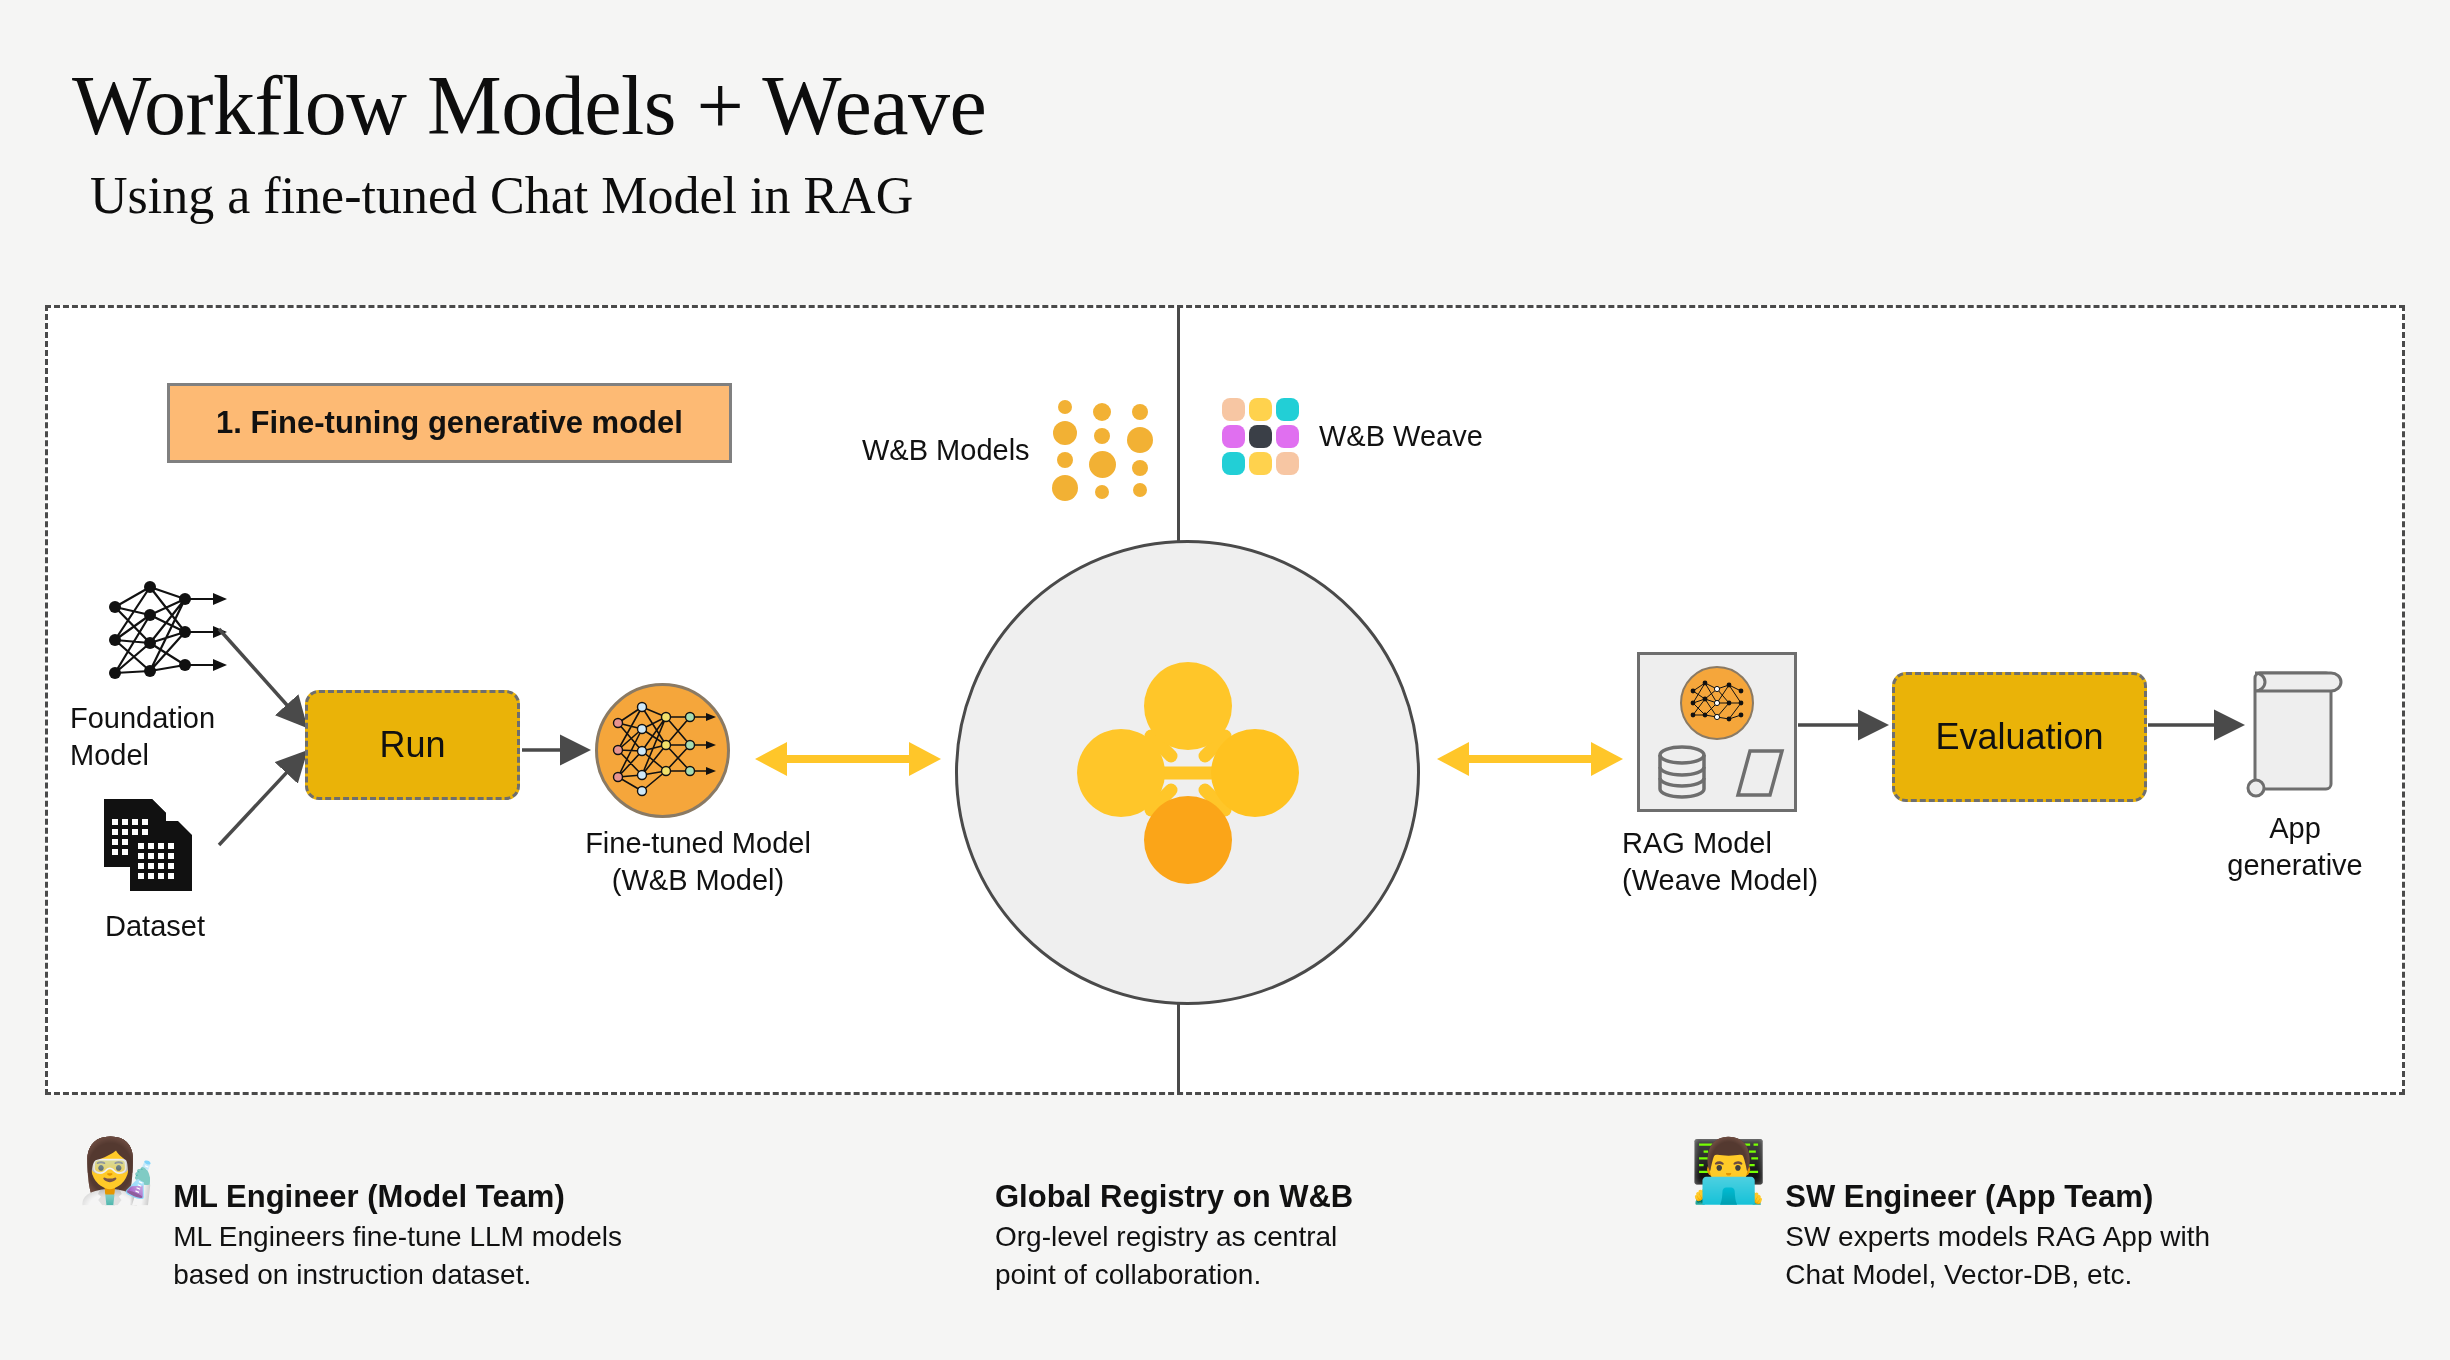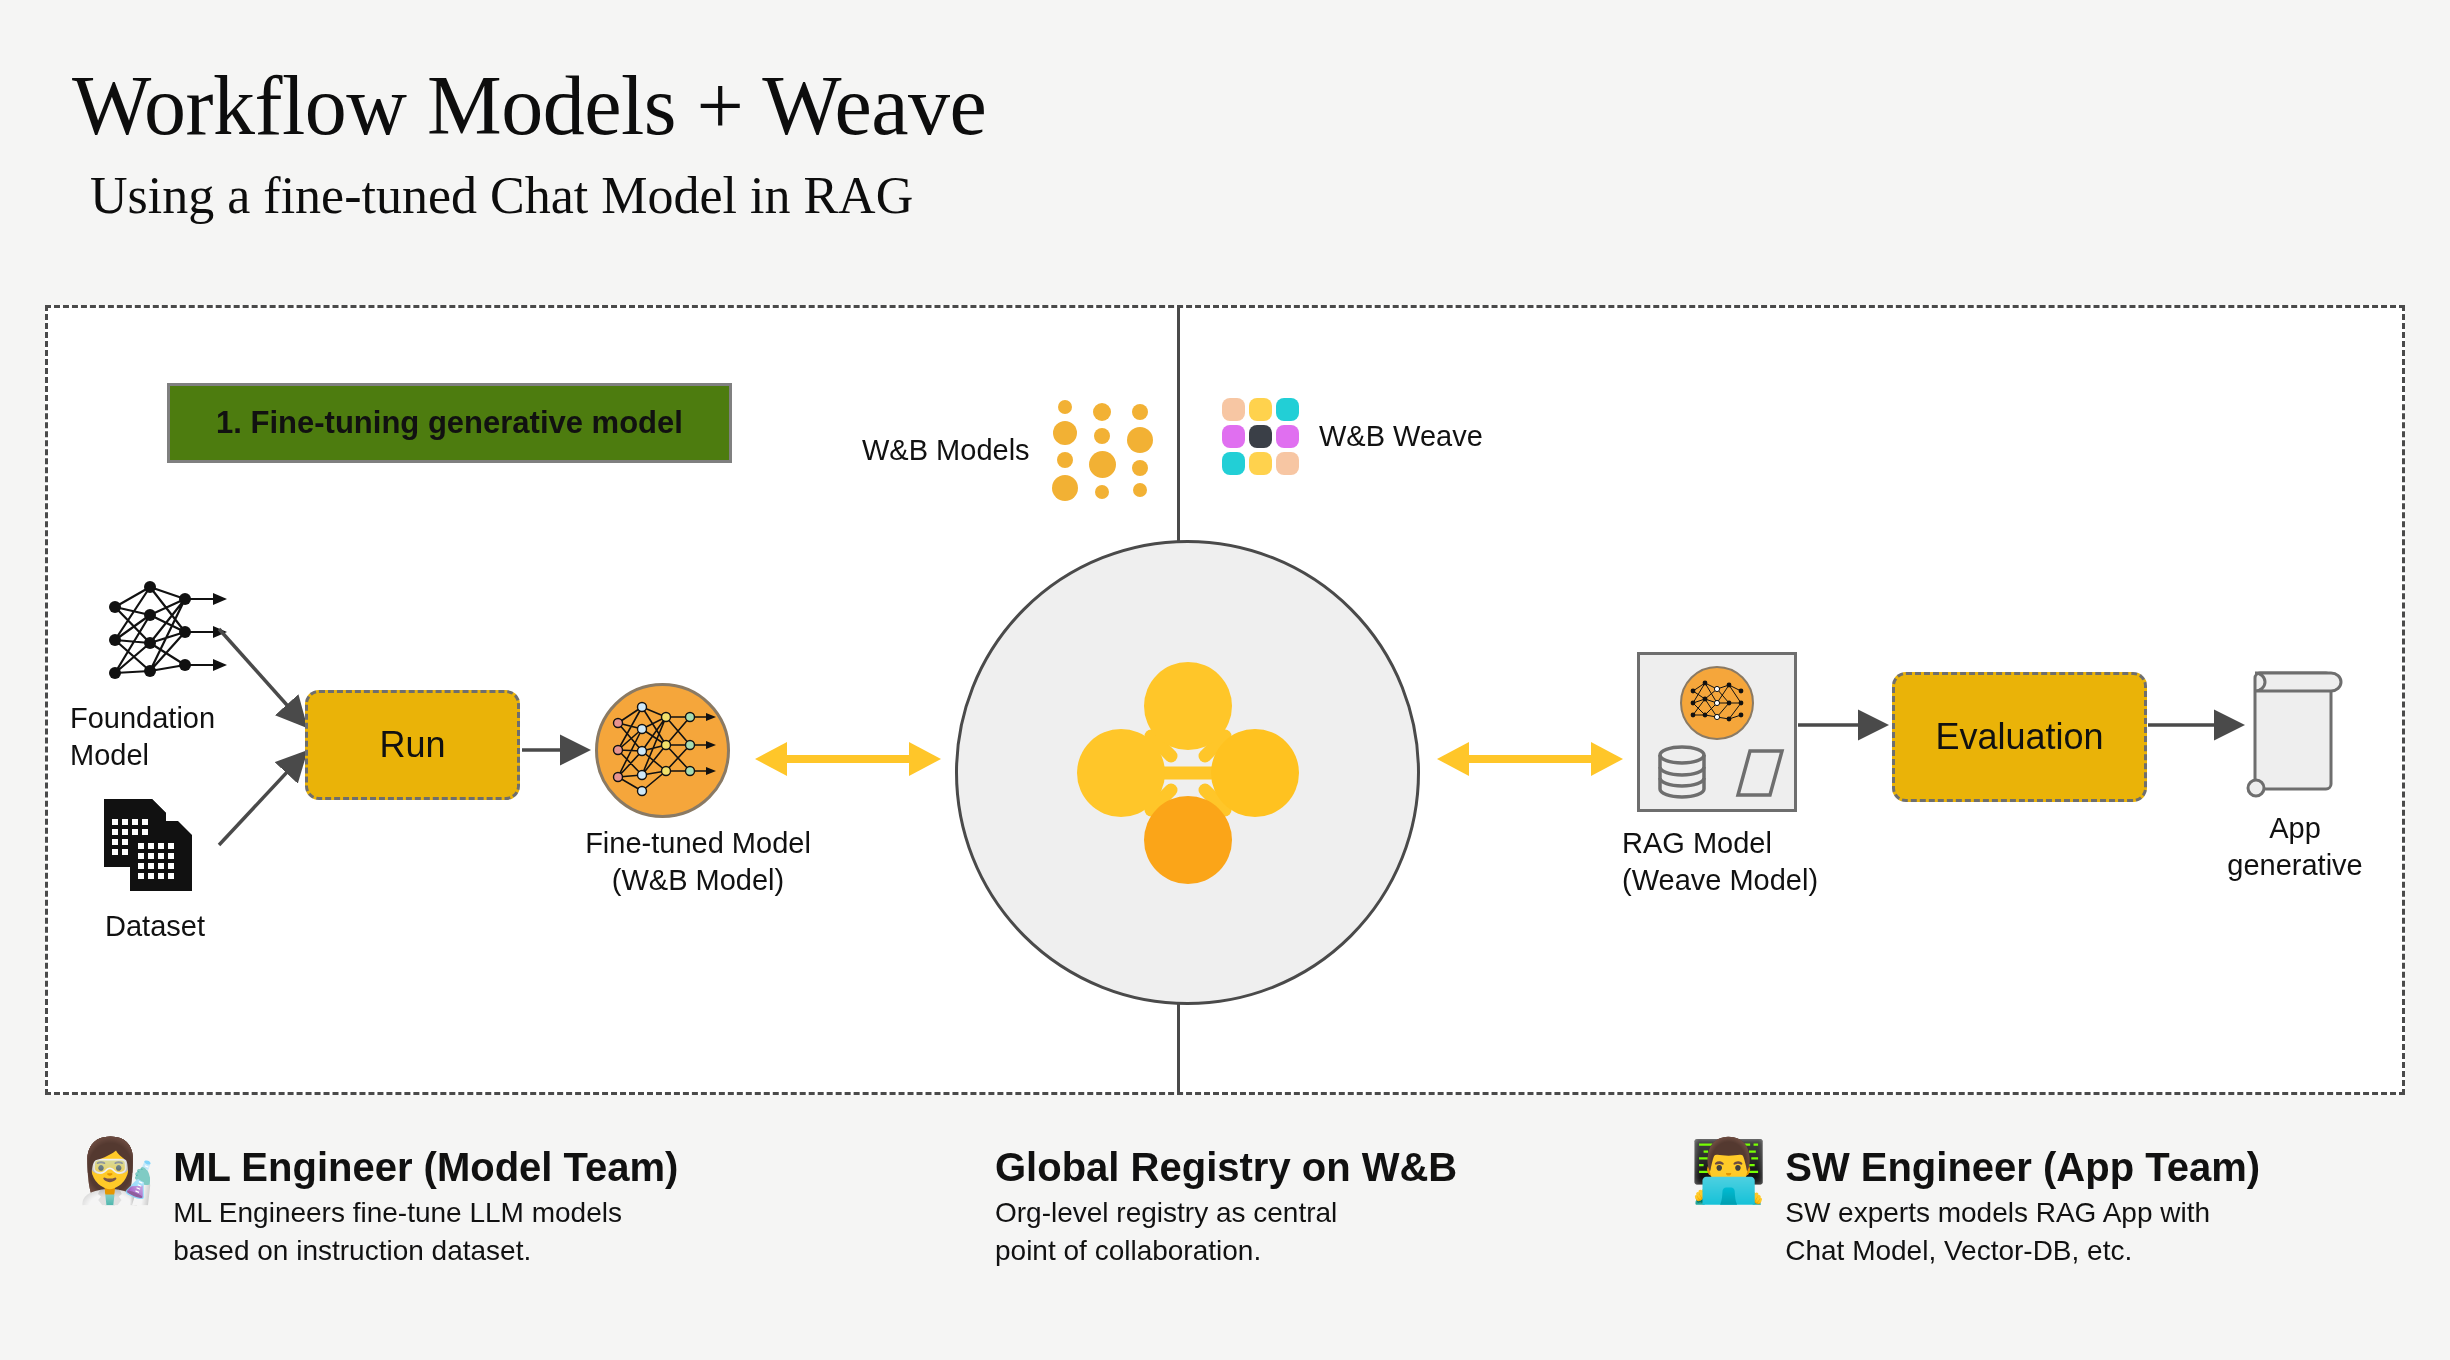--- a/index.html
+++ b/index.html
@@ -34,21 +34,21 @@
   }
   #divider {
     position: absolute; left: 1177px; top: 305px;
     width: 0; height: 790px;
     border-left: 3px solid #4a4a4a;
   }
 
   
   .section-box {
     position: absolute;
-    background: #4d7c0f;
+    background: #fdba74;
     border: 3px solid #808080;
     display: flex; align-items: center; justify-content: center;
     font-weight: bold; color: #111; white-space: nowrap;
   }
   #sec1 { left: 167px; top: 383px; width: 565px; height: 80px; font-size: 31px; }
   #sec2 { left: 1644px; top: 383px; width: 680px; height: 80px; font-size: 31px; }
 
   
   #wb-models {
     position: absolute; left: 862px; top: 400px;
@@ -119,21 +119,21 @@
   .yellow-arrow { position: absolute; }
   .gray-arrow { position: absolute; }
 
   
   .legend-item { position: absolute; display: flex; align-items: flex-start; gap: 18px; }
   .legend-emoji {
     font-size: 62px; line-height: 1;
     font-family: "DejaVu Sans", sans-serif;
   }
   .legend-text { }
-  .legend-title { font-size: 40px; font-weight: bold; color: #111; line-height: 1.35; white-space: nowrap; }
+  .legend-title { font-size: 31px; font-weight: bold; color: #111; line-height: 1.35; white-space: nowrap; margin-top: 36px; }
   .legend-desc { font-size: 28px; color: #111; line-height: 1.35; white-space: pre-line; }
   #legend-ml { left: 78px; top: 1140px; }
   #legend-registry { left: 995px; top: 1140px; }
   #legend-sw { left: 1690px; top: 1140px; }
 </style>
 </head>
 <body>
 
 <div id="page">
 

